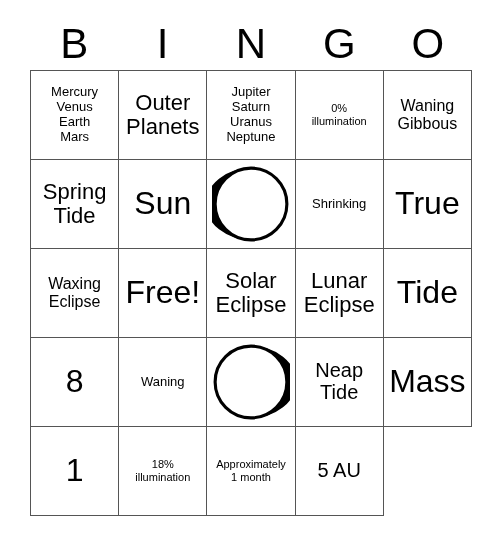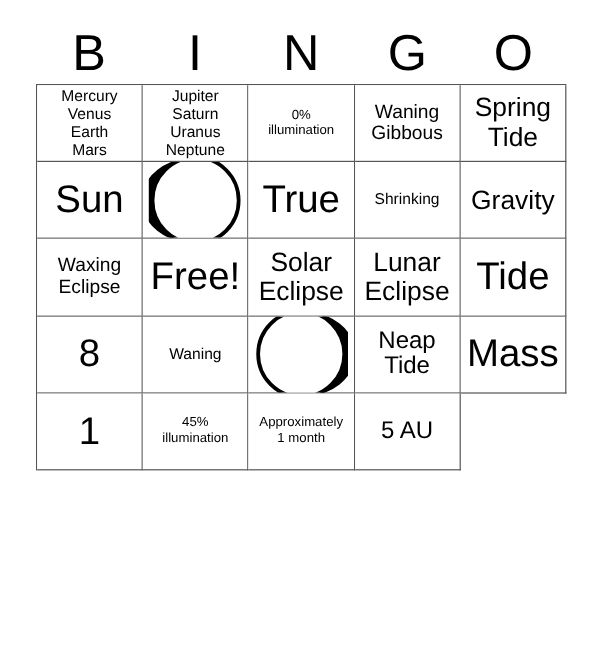--- a/index.html
+++ b/index.html
@@ -38,21 +38,21 @@
     line-height: 1;
     font-weight: 400;
     letter-spacing: 0;
     color: #000;
   }
   .grid {
     position: absolute;
     left: 30px;
     top: 70px;
     width: 442px;
-    height: 322px;
+    height: 446px;
     display: grid;
     grid-template-columns: repeat(5, 1fr);
     grid-template-rows: repeat(5, 1fr);
     border-top: 1px solid #555;
     border-left: 1px solid #555;
     box-sizing: border-box;
     background: #fff;
   }
   .cell {
     border-right: 1px solid #555;
@@ -103,20 +103,24 @@
       <div class="header-letter">O</div>
     </div>
   <div class="grid">
       <div class="cell">
         <span class="cell-text fs-s">Mercury
 Venus
 Earth
 Mars</span>
       </div>
       <div class="cell">
+        <span class="cell-text fs-l">Outer
+Planets</span>
+      </div>
+      <div class="cell">
         <span class="cell-text fs-s">Jupiter
 Saturn
 Uranus
 Neptune</span>
       </div>
       <div class="cell">
         <span class="cell-text fs-xs">0%
 illumination</span>
       </div>
       <div class="cell">
@@ -132,27 +136,24 @@
       </div>
       <div class="cell">
         <div class="moon-wrap">
           <svg viewBox="0 0 100 100" width="78" height="78" class="moon-svg">
             <circle cx="50" cy="50" r="46" fill="#ffffff" stroke="#000000" stroke-width="4"></circle>
             <path fill="#000000" d="M 50 4 A 46 46 0 1 0 50 96 A 58 46 0 1 1 50 4 Z"></path>
           </svg>
         </div>
       </div>
       <div class="cell">
+        <span class="cell-text fs-s">Shrinking</span>
+      </div>
+      <div class="cell">
         <span class="cell-text fs-xxl">True</span>
-      </div>
-      <div class="cell">
-        <span class="cell-text fs-s">Shrinking</span>
-      </div>
-      <div class="cell">
-        <span class="cell-text fs-l">Gravity</span>
       </div>
       <div class="cell">
         <span class="cell-text fs-m">Waxing
 Eclipse</span>
       </div>
       <div class="cell">
         <span class="cell-text fs-xxl">Free!</span>
       </div>
       <div class="cell">
         <span class="cell-text fs-l">Solar
@@ -183,21 +184,21 @@
         <span class="cell-text fs-xl">Neap
 Tide</span>
       </div>
       <div class="cell">
         <span class="cell-text fs-xxl">Mass</span>
       </div>
       <div class="cell">
         <span class="cell-text fs-xxl">1</span>
       </div>
       <div class="cell">
-        <span class="cell-text fs-xs">45%
+        <span class="cell-text fs-xs">18%
 illumination</span>
       </div>
       <div class="cell">
         <span class="cell-text fs-xs">Approximately
 1 month</span>
       </div>
       <div class="cell">
         <span class="cell-text fs-xl">5 AU</span>
       </div>
     </div>

